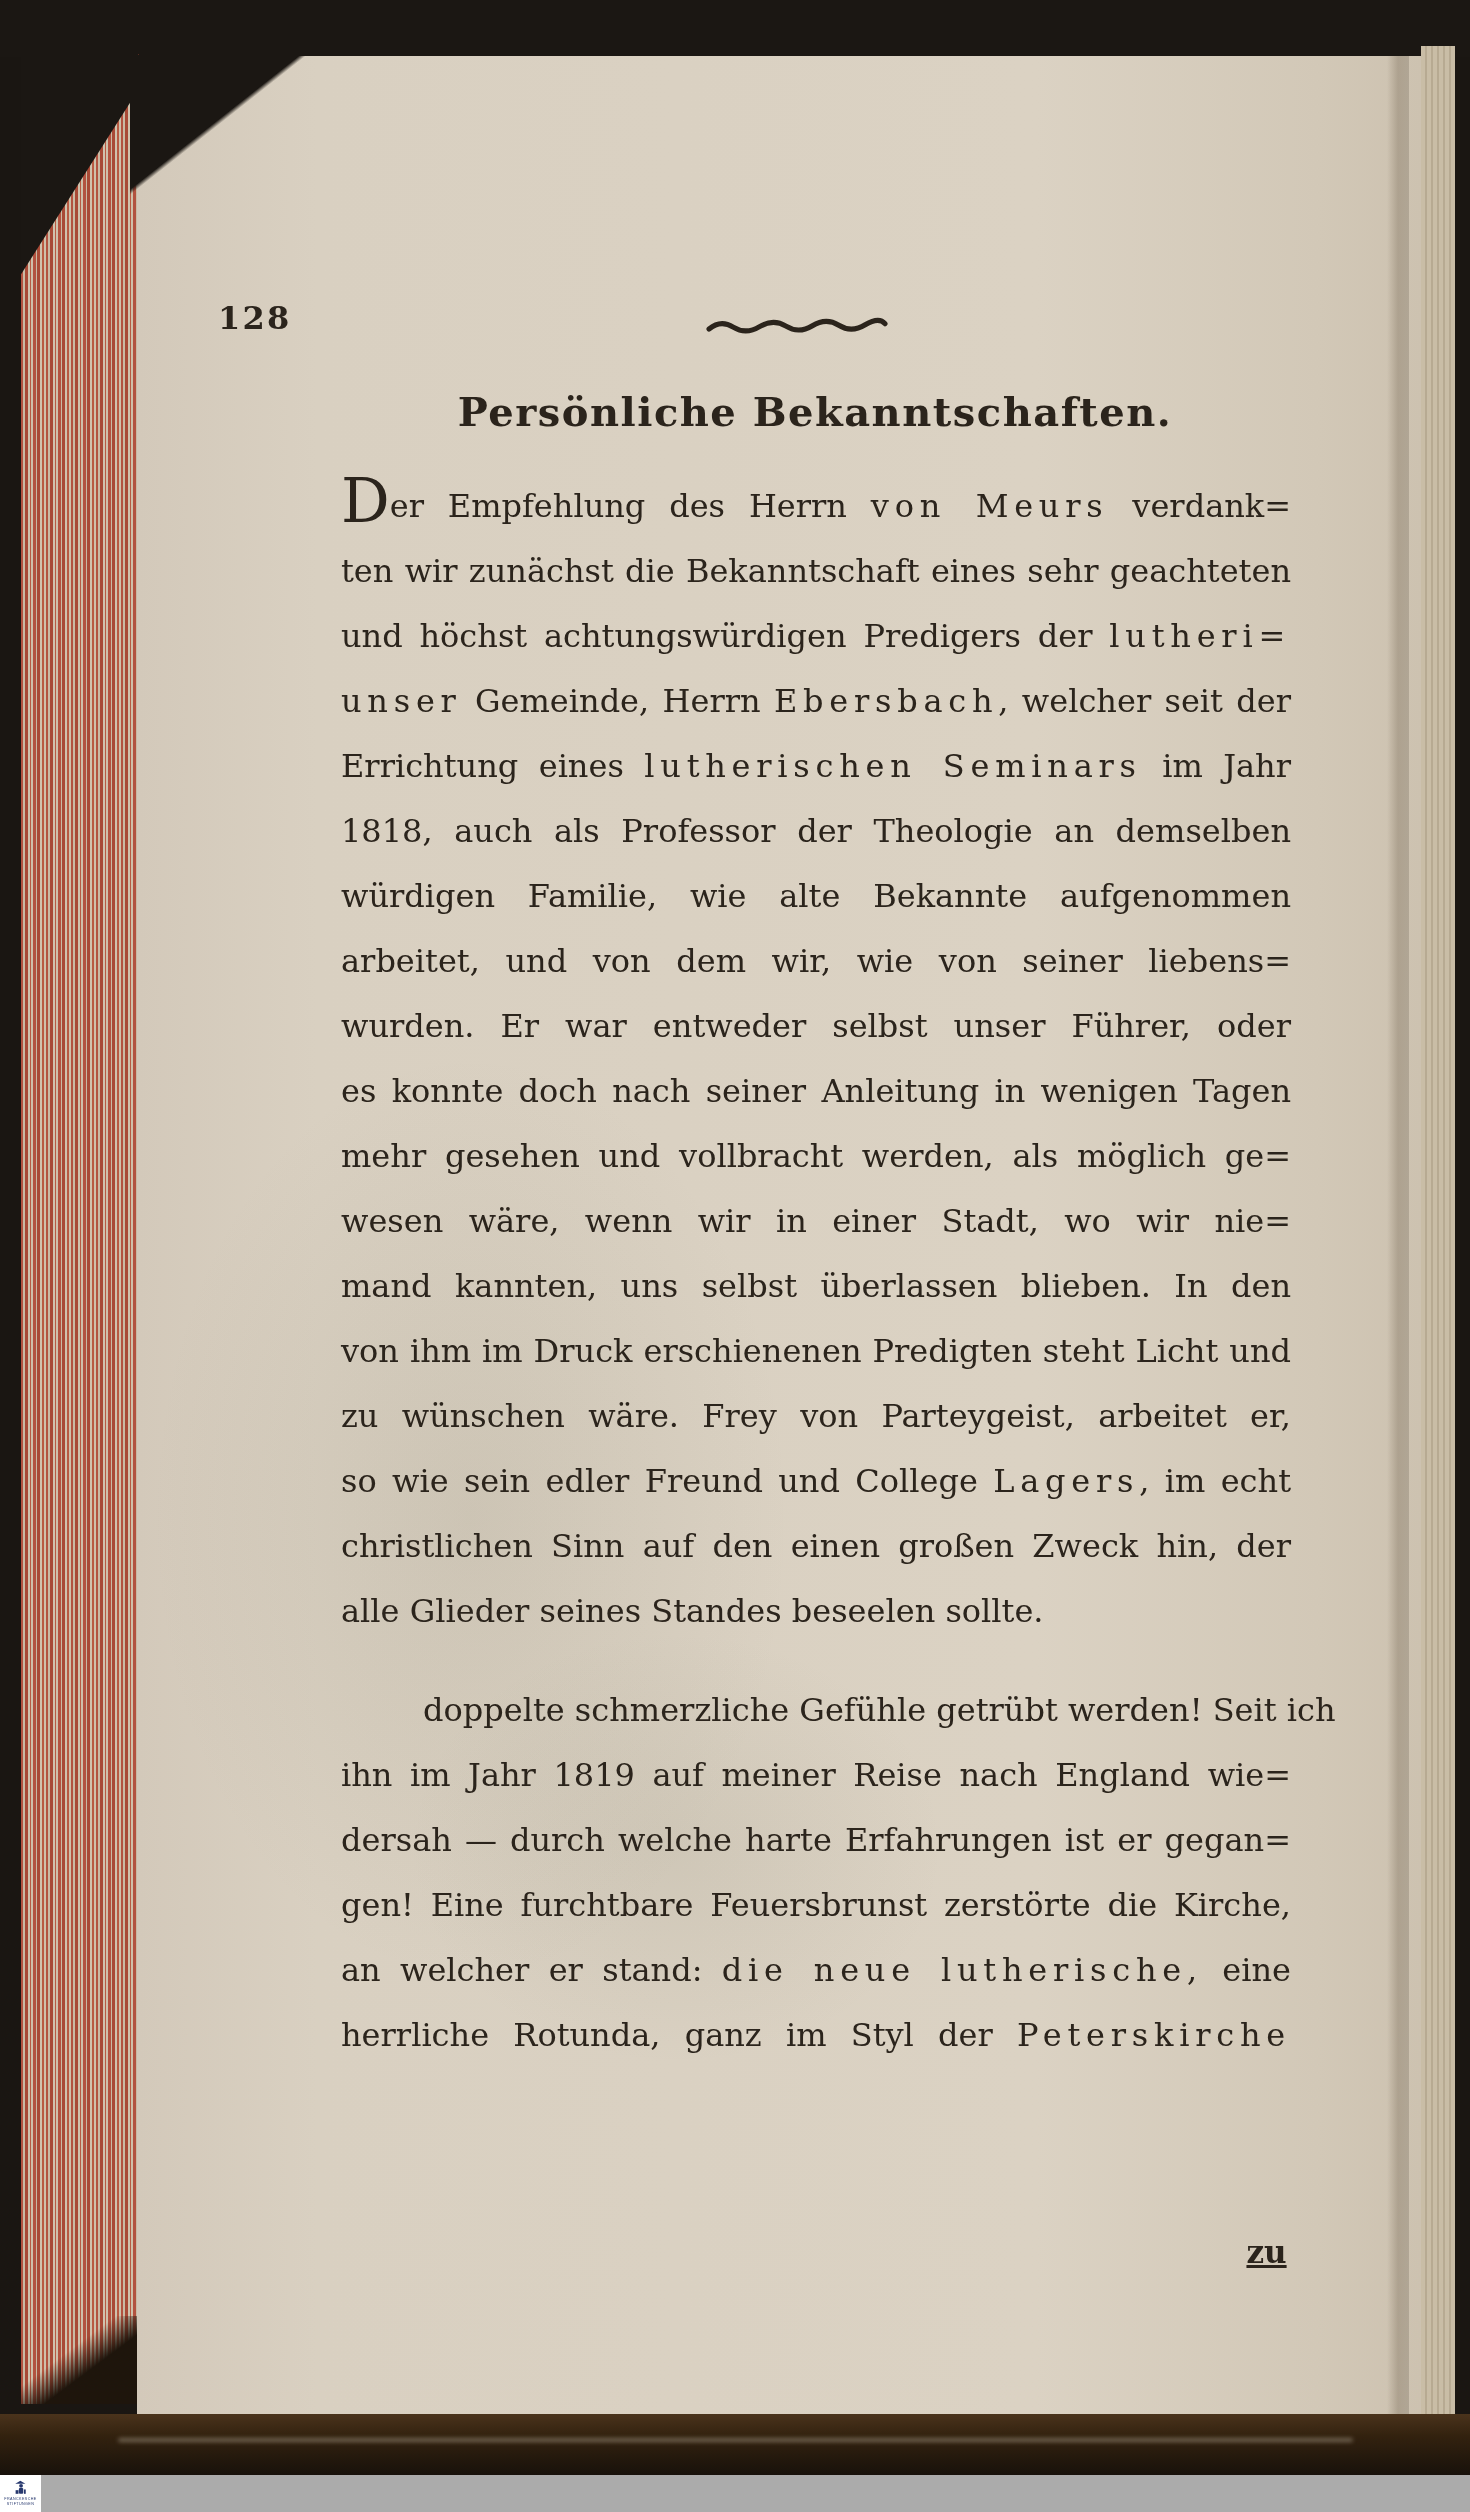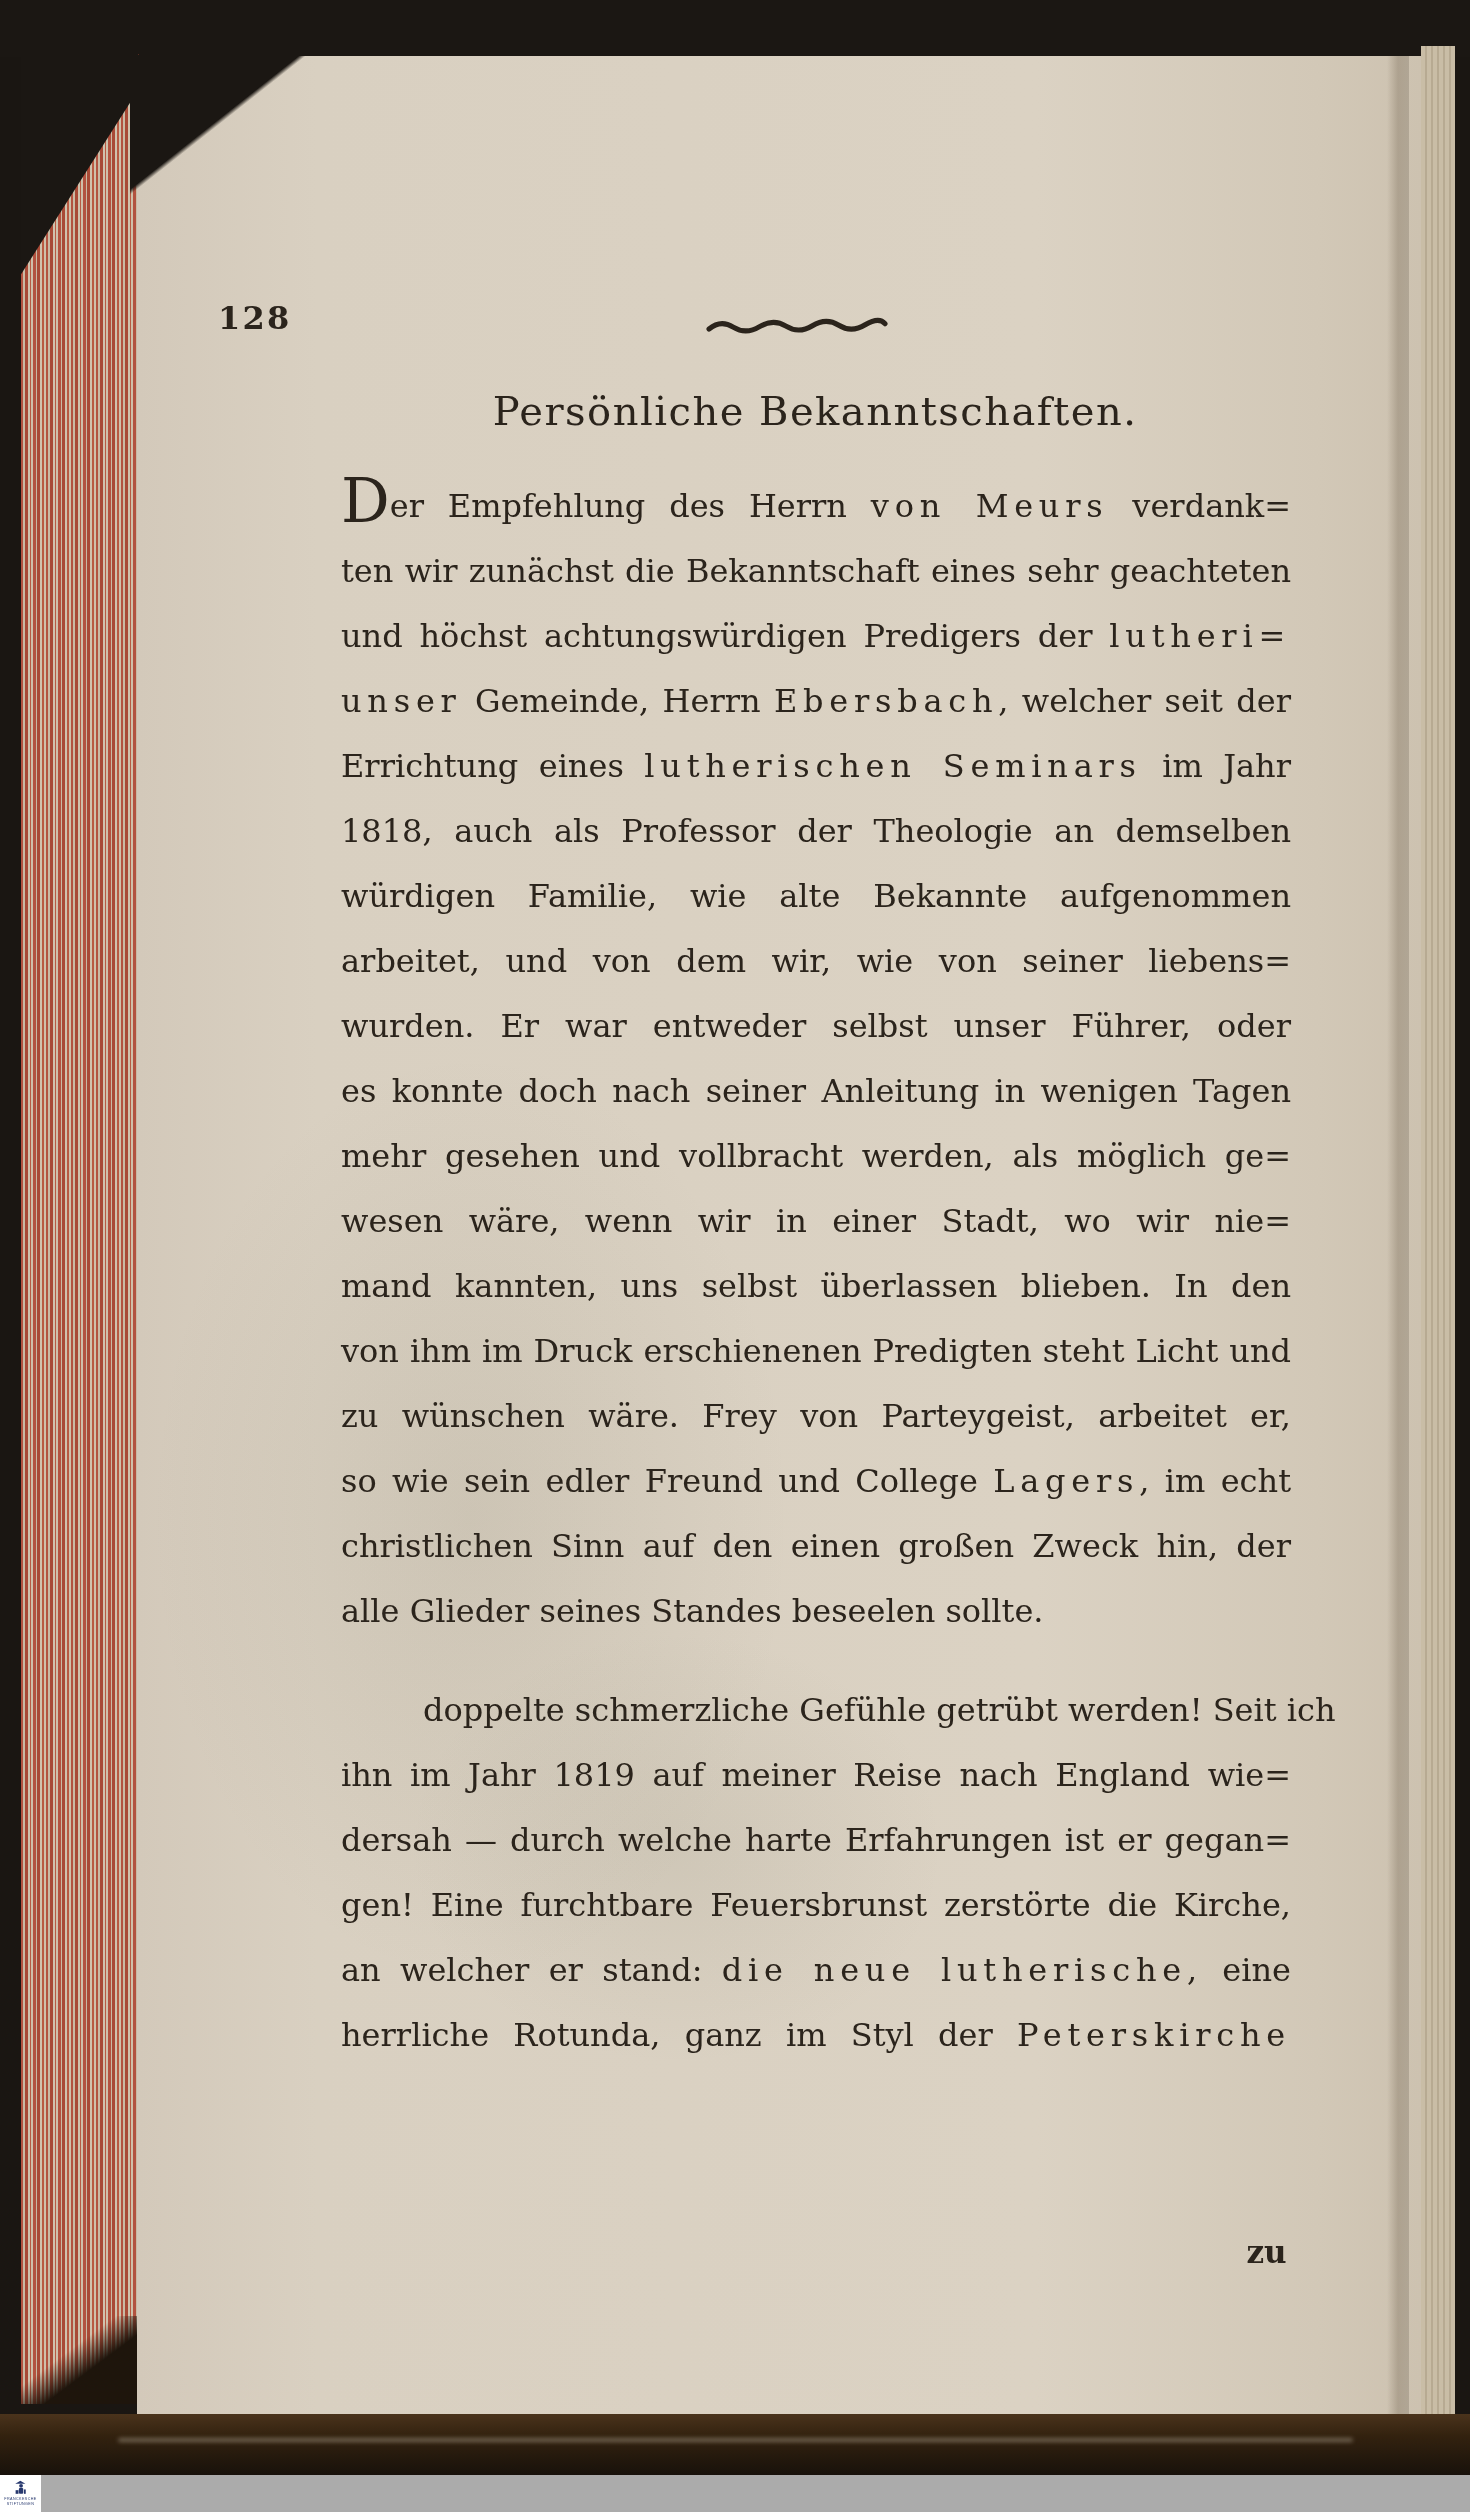--- a/index.html
+++ b/index.html
@@ -53,36 +53,36 @@
     content:"";position:absolute;right:11.8px;top:0;width:22px;height:100%;
     background:linear-gradient(90deg,transparent,rgba(90,75,55,.28),rgba(45,35,22,.18));
   }
   .page-number{
     position:absolute;left:81px;top:243px;font-size:32px;font-weight:bold;
     letter-spacing:2.2px;
   }
   .ornament{position:absolute;left:568px;top:259px;width:184px;height:22px;transform:rotate(-1deg);}
   .heading{
     position:absolute;left:203px;top:332px;width:950px;text-align:center;
-    font-size:40px;font-weight:normal;letter-spacing:1.5px;white-space:nowrap;
+    font-size:40px;font-weight:bold;letter-spacing:1.5px;white-space:nowrap;
   }
   .body-text{position:absolute;left:204px;top:418px;width:950px;font-size:32px;font-weight:normal;}
   .para{margin:0;}
   .para + .para{margin-top:34px;}
   .line{
     height:65px;line-height:65px;white-space:nowrap;
     text-align:justify;text-align-last:justify;
   }
   .line.nj{text-align:left;text-align-last:left;}
   .para.indent-first .line:first-child{padding-left:82px;}
   .g{letter-spacing:.18em;}
   .dc{font-size:1.9em;line-height:0;vertical-align:-0.08em;}
   .catchword{
     position:absolute;left:204px;top:2164px;width:950px;height:65px;line-height:65px;
-    text-align:right;font-size:31px;font-weight:bold;padding-right:4.4px;box-sizing:border-box;
+    text-align:right;font-size:31px;font-weight:bold;padding-right:4.4px;box-sizing:border-box;text-decoration:underline;
   }
   
   .footer-bar{position:absolute;left:0;top:2475px;width:100%;height:37px;background:#ababab;}
   .logo-box{
     position:absolute;left:0;top:2475px;width:41px;height:37px;background:#ffffff;
     display:flex;flex-direction:column;align-items:center;justify-content:center;gap:0.7px;
   }
   .logo-mark{width:14.7px;height:16px;display:block;}
   .logo-text{
     font-family:"Liberation Sans","DejaVu Sans",sans-serif;

